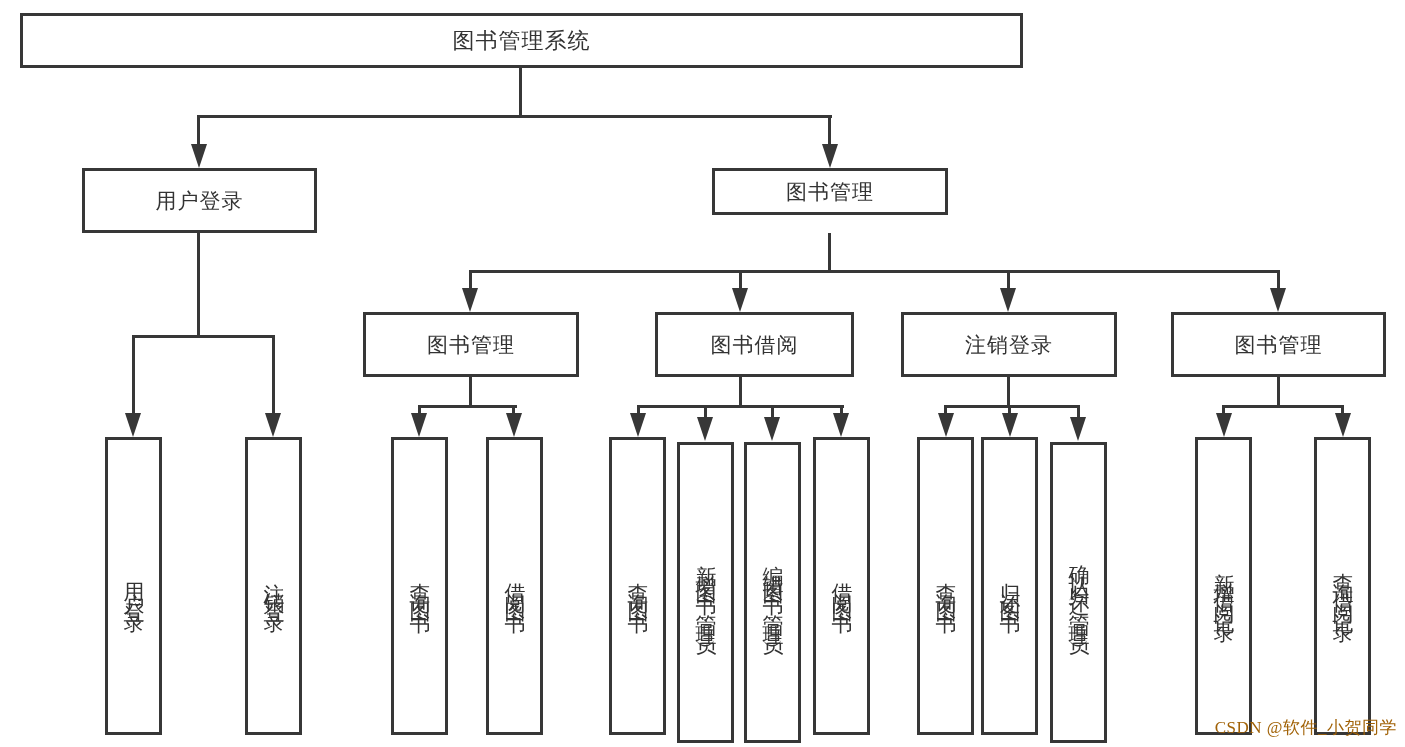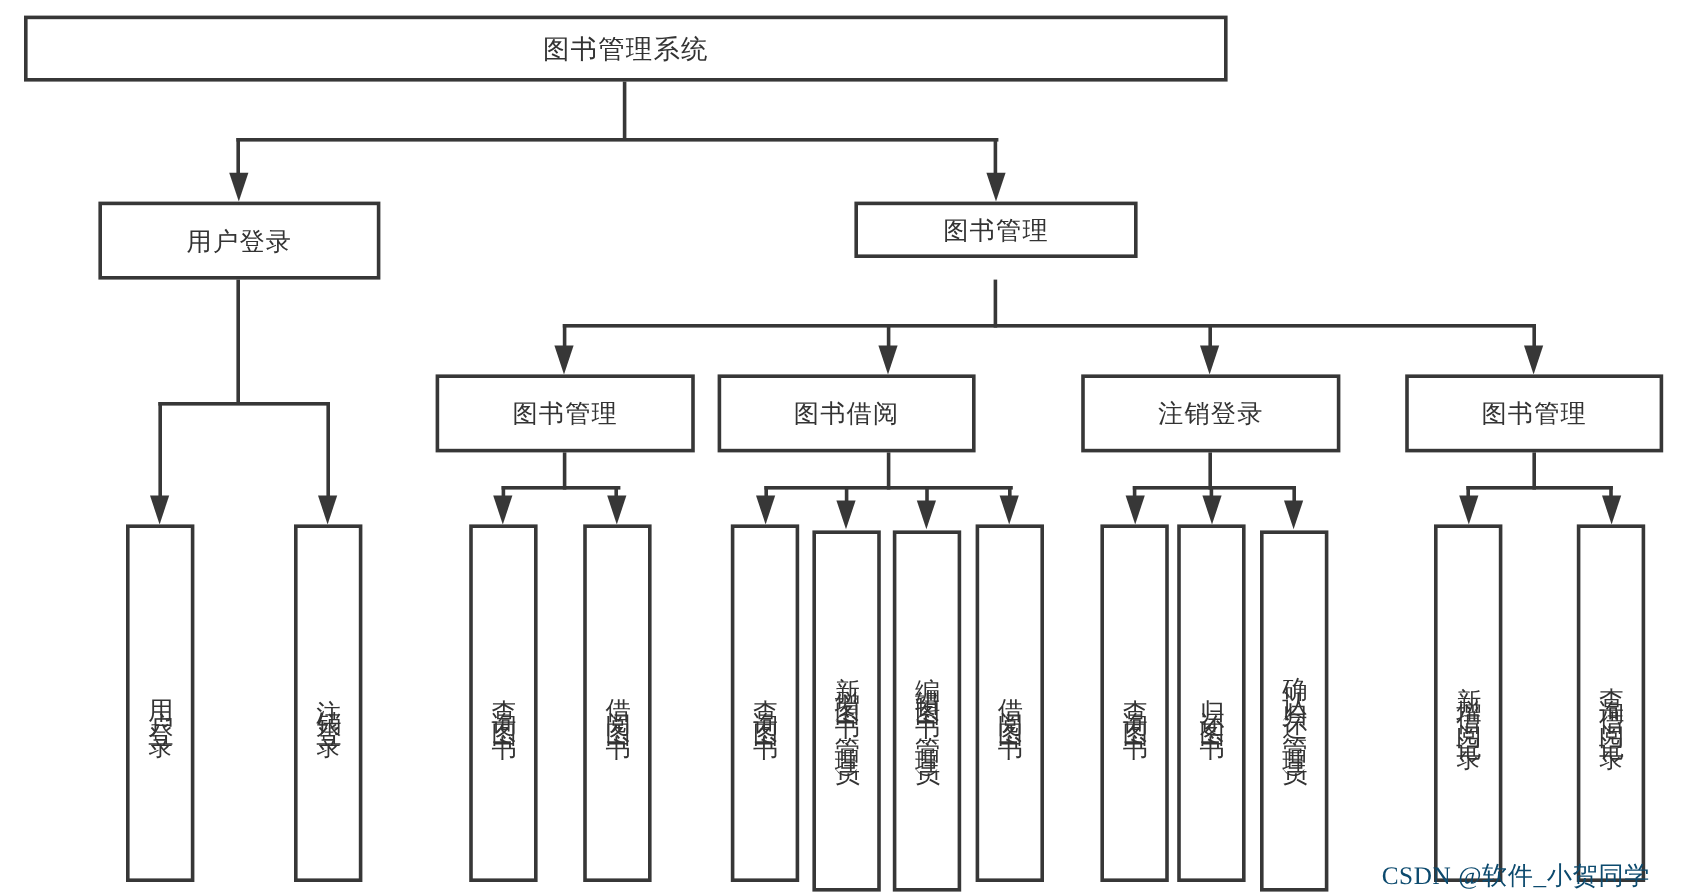--- a/index.html
+++ b/index.html
@@ -19,22 +19,22 @@
     font-size:21px;letter-spacing:10px;line-height:1.1;
   }
   .vl{position:absolute;width:3px;background:#373737;}
   .hl{position:absolute;height:3px;background:#373737;}
   .tri{
     position:absolute;width:0;height:0;
     border-left:8px solid transparent;border-right:8px solid transparent;
     border-top:24px solid #373737;
   }
   .watermark{
-    position:absolute;top:716px;right:30px;white-space:nowrap;
-    font-size:21px;color:#0c4a6e;letter-spacing:0.5px;
+    position:absolute;top:716px;right:8px;white-space:nowrap;
+    font-size:17px;color:#a16207;letter-spacing:0.5px;
   }
 </style>
 </head>
 <body>
 
 <div class="stage">
 
   <div class="box" style="left:20px;top:13px;width:1003px;height:55px">
     <span class="rootlabel">图书管理系统</span>
   </div>
@@ -67,21 +67,21 @@
   <div class="vl" style="left:739px;top:270px;height:22px"></div>
   <div class="tri" style="left:732px;top:288px"></div>
   <div class="vl" style="left:1007px;top:270px;height:22px"></div>
   <div class="tri" style="left:1000px;top:288px"></div>
   <div class="vl" style="left:1277px;top:270px;height:22px"></div>
   <div class="tri" style="left:1270px;top:288px"></div>
 
   <div class="box" style="left:363px;top:312px;width:216px;height:65px">
     <span class="hlabel">图书管理</span>
   </div>
-  <div class="box" style="left:598px;top:312px;width:215px;height:65px">
+  <div class="box" style="left:655px;top:312px;width:199px;height:65px">
     <span class="hlabel">图书借阅</span>
   </div>
   <div class="box" style="left:901px;top:312px;width:216px;height:65px">
     <span class="hlabel">注销登录</span>
   </div>
   <div class="box" style="left:1171px;top:312px;width:215px;height:65px">
     <span class="hlabel">图书管理</span>
   </div>
 
   <div class="vl" style="left:469px;top:377px;height:31px"></div>

